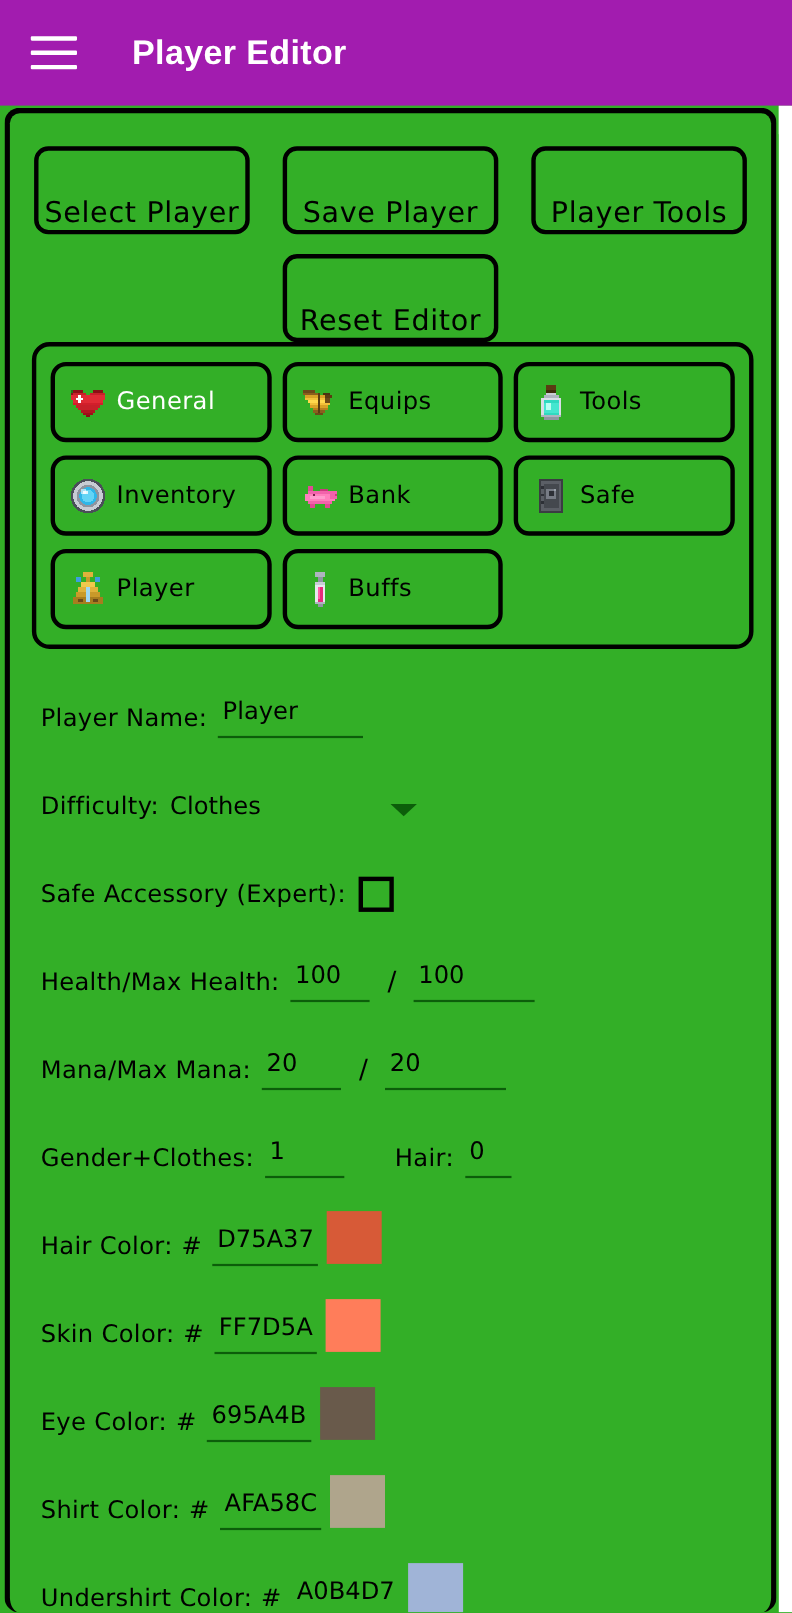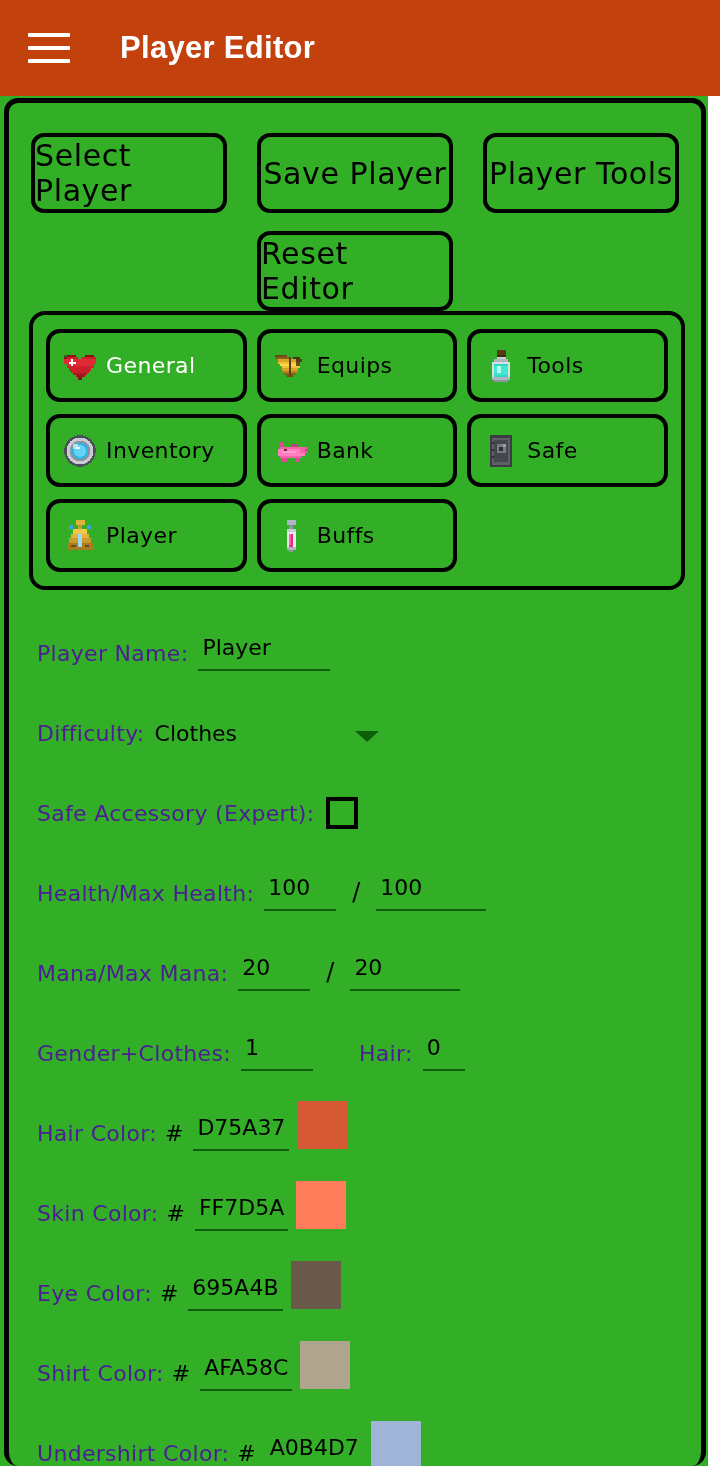--- a/index.html
+++ b/index.html
@@ -21,21 +21,21 @@
     width: 720px;
     height: 1466px;
     background: #33af27;
     overflow: hidden;
   }
 
   
   .appbar {
     position: relative;
     height: 96px;
-    background: #c2410c;
+    background: #a21caf;
     display: flex;
     align-items: center;
     padding-left: 26px;
     z-index: 5;
   }
 
   .hamburger {
     width: 46px;
     height: 44px;
     display: flex;
@@ -126,21 +126,22 @@
     width: 692px;
     display: flex;
     flex-wrap: wrap;
     justify-content: center;
     gap: 18px 30px;
     padding: 0 20px;
   }
   .action-btn {
     width: 196px;
     height: 80px;
-    font-size: 30px;
+    font-size: 26px;
+    align-items: flex-end;
   }
 
   
   .tabs-frame {
     position: absolute;
     left: 20px;
     top: 208px;
     width: 656px;
     height: 279px;
     border: 4px solid #000000;
@@ -199,21 +200,21 @@
     display: flex;
     align-items: flex-end;
     min-height: 52px;
     margin-bottom: 28px;
     flex-wrap: nowrap;
   }
 
   .flabel {
     font-family: "DejaVu Sans", sans-serif;
     font-size: 22px;
-    color: #4c1d95;
+    color: #000000;
     white-space: nowrap;
     letter-spacing: 0.3px;
     line-height: 34px;
   }
 
   .finput {
     border-bottom: 2px solid #0c5e0a;
     font-family: "DejaVu Sans", sans-serif;
     font-size: 22px;
     color: #000000;

